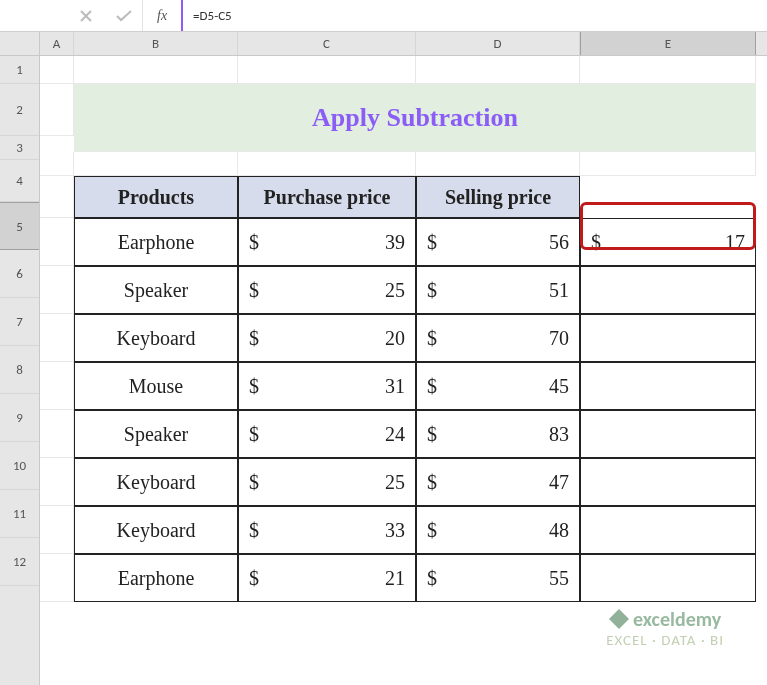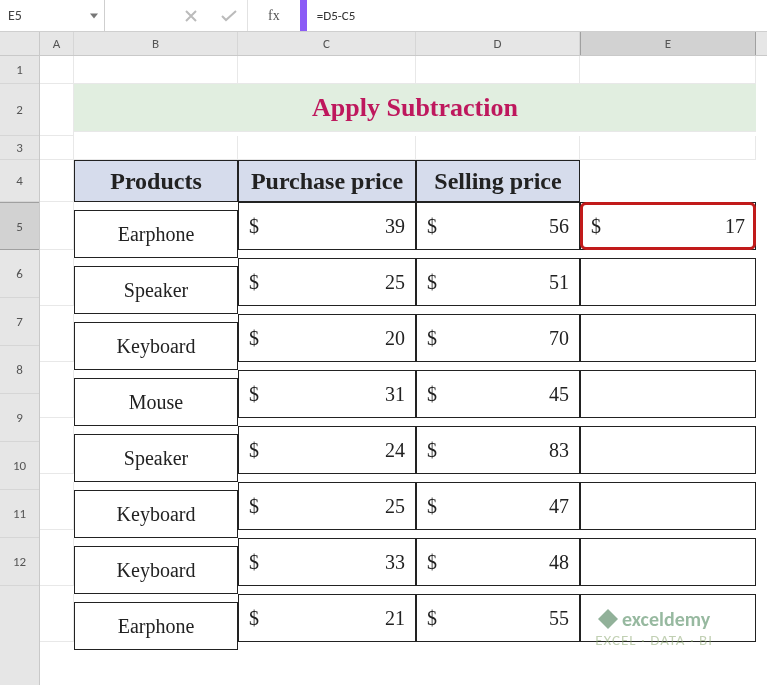--- a/index.html
+++ b/index.html
@@ -42,25 +42,26 @@
   .fb-spacer { width: 70px; }
   .fb-icons {
     display: flex;
     align-items: center;
     gap: 24px;
     padding: 0 10px;
     color: #999;
   }
   .fb-icons svg { display: block; }
   .fx {
+    font-style: italic;
     font-family: 'Times New Roman', serif;
     color: #555;
-    padding: 0 20px;
+    padding: 0 14px;
     border-left: 1px solid #e2e2e2;
-    border-right: 7px solid #8b5cf6;
+    border-right: 2px solid #8b5cf6;
     height: 100%;
     display: flex;
     align-items: center;
   }
   .formula-text {
     padding: 0 10px;
     font-size: 13px;
     color: #333;
   }
 
@@ -128,64 +129,64 @@
     position: relative;
   }
   .row1 .cell { height: 28px; }
   .blank-tall .cell { height: 52px; }
   .blank-sm .cell { height: 24px; }
   .header-row .cell { height: 42px; }
   .data-row .cell { height: 48px; }
 
   .title-merge {
     width: 682px;
-    height: 48px;
+    height: 68px;
     background: #e1eee0;
     border-bottom: 1px solid #e8e8e8;
     display: flex;
     align-items: center;
     justify-content: center;
     font-family: 'Times New Roman', serif;
     font-weight: bold;
     font-size: 26px;
-    color: #be185d;
+    color: #8b5cf6;
   }
 
   .thdr {
     background: #d6dcec;
     border: 1px solid #222 !important;
     font-family: 'Times New Roman', serif;
     font-weight: bold;
-    font-size: 24px;
+    font-size: 20px;
     justify-content: center;
   }
 
   .tcell {
     border: 1px solid #222 !important;
     font-family: 'Times New Roman', serif;
     font-size: 20px;
   }
-  .tcell.center { justify-content: center; margin-top: 8px; }
+  .tcell.center { justify-content: center; }
   .tcell.money {
     justify-content: space-between;
     padding: 0 10px;
   }
 
   .selected-cell-overlay {
     position: absolute;
     border: 3px solid #c11a1a;
     border-radius: 6px;
     pointer-events: none;
     z-index: 10;
   }
 
   .watermark {
     position: absolute;
     bottom: 36px;
-    right: 54px;
+    right: 43px;
     opacity: 0.52;
     display: flex;
     flex-direction: column;
     align-items: center;
     color: #3a7a4a;
     font-size: 11px;
     pointer-events: none;
   }
   .watermark .logo {
     display: flex;
@@ -193,24 +194,20 @@
     gap: 4px;
     font-size: 20px;
     font-weight: bold;
   }
   .watermark .tag { color: #8aa66f; letter-spacing: 1px; font-size: 15px; }
 </style>
 </head>
 <body>
 
 <div class="formula-bar">
-  <div class="name-box">
-    <span>E5</span>
-    <span class="dd"></span>
-  </div>
   <div class="fb-spacer"></div>
   <div class="fb-icons">
     <svg width="12" height="12" viewBox="0 0 12 12">
         <path d="M1 1 L11 11 M11 1 L1 11" stroke="#bbb" stroke-width="2" fill="none"></path>
       </svg>
     <svg width="16" height="12" viewBox="0 0 16 12">
         <path d="M1 6 L5 10 L15 1" stroke="#bbb" stroke-width="2" fill="none"></path>
       </svg>
   </div>
   <div class="fx">fx</div>

